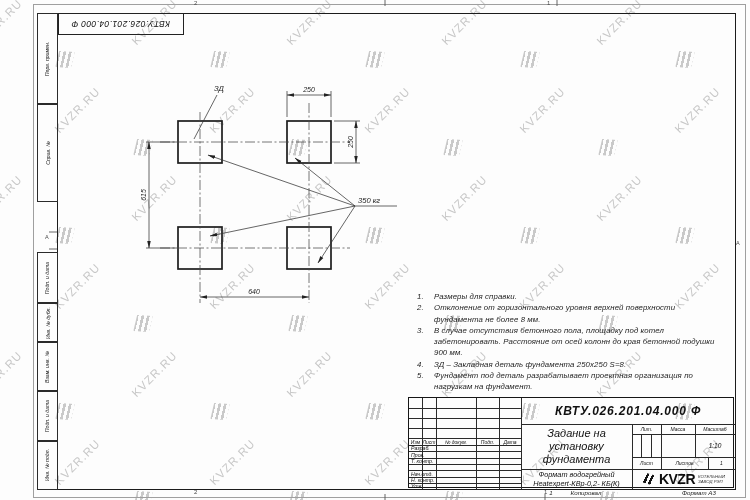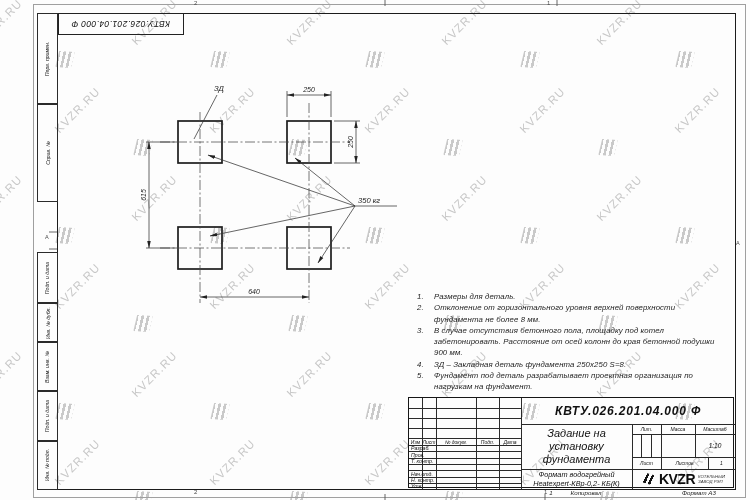--- a/index.html
+++ b/index.html
@@ -202,21 +202,21 @@
     <text class="dt" text-anchor="middle" transform="translate(353,142) rotate(-90)">250</text>
     <text class="dt" text-anchor="middle" transform="translate(146,195) rotate(-90)">615</text>
     <text class="dt" x="254" y="294" text-anchor="middle">640</text>
     <text class="lt" x="219" y="91" text-anchor="middle">ЗД</text>
     <text class="lt" x="358" y="203">350 кг</text>
   </svg>
 
   <div class="notes">
     <div class="note-row">
         <span class="note-num">1.</span>
-        <span class="note-text">Размеры для деталь.</span>
+        <span class="note-text">Размеры для справки.</span>
       </div>
     <div class="note-row">
         <span class="note-num">2.</span>
         <span class="note-text">Отклонение от горизонтального уровня верхней поверхности фундамента не более 8 мм.</span>
       </div>
     <div class="note-row">
         <span class="note-num">3.</span>
         <span class="note-text">В случае отсутствия бетонного пола, площадку под котел забетонировать. Расстояние от осей колонн до края бетонной подушки 900 мм.</span>
       </div>
     <div class="note-row">

